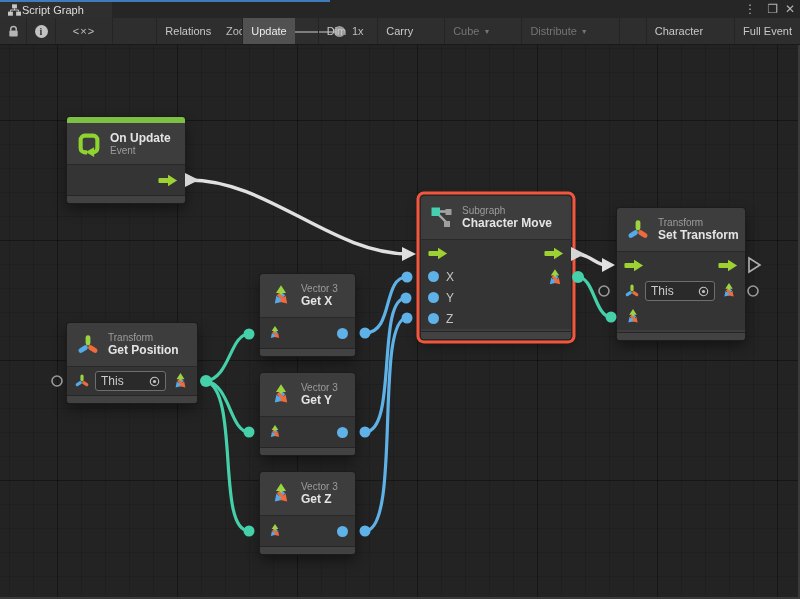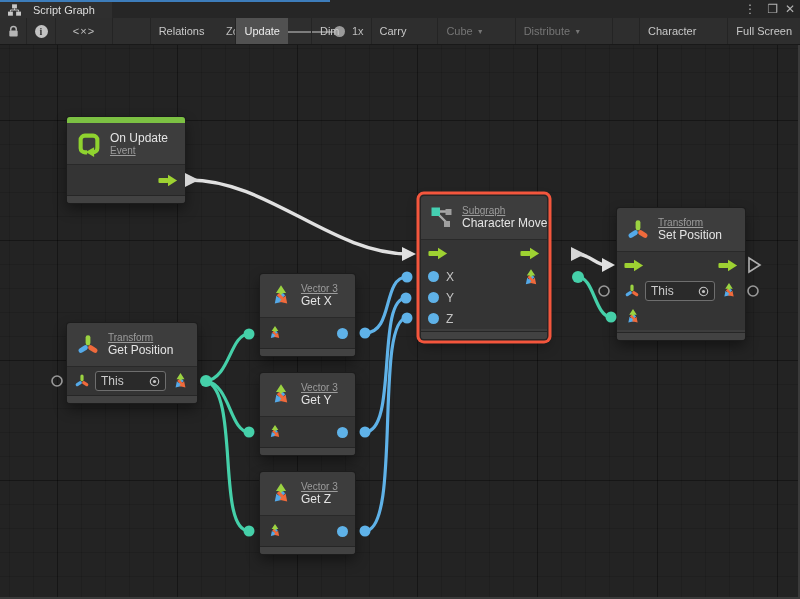--- a/index.html
+++ b/index.html
@@ -4,21 +4,21 @@
 <style>
   * { margin:0; padding:0; box-sizing:border-box; }
   html,body { width:800px; height:599px; overflow:hidden; background:#232323;
               font-family:"Liberation Sans", sans-serif; -webkit-font-smoothing:antialiased; }
   .abs { position:absolute; }
 
   
   .tabbar { position:absolute; left:0; top:0; width:800px; height:18px; background:#262626; }
   .tab-accent { position:absolute; left:0; top:0; width:330px; height:2px; background:#3d7dbb; }
   .tab { position:absolute; left:0; top:2px; height:16px; width:112px; background:#2f2f2f;
-         display:flex; align-items:center; gap:12px; padding:0 8px; }
+         display:flex; align-items:center; gap:1px; padding:0 8px; }
   .tab-title { font-size:11px; color:#dedede; white-space:nowrap; }
   .winctl { position:absolute; top:0; height:18px; display:flex; align-items:center; color:#b4b4b4; }
   .winctl span { font-size:12px; line-height:18px; }
 
   
   .toolbar { position:absolute; left:0; top:18px; width:800px; height:27px; background:#2e2e2e;
              border-bottom:1px solid #191919; color:#c8c8c8; font-size:11px; }
   .tbtn { position:absolute; top:0; height:26px; display:flex; align-items:center; justify-content:center;
           border-right:1px solid #242424; color:#c8c8c8; }
   .right-group { position:absolute; right:0; top:18px; height:26px; display:flex; align-items:stretch;gap:23px; }
@@ -45,22 +45,22 @@
     background-size:120px 120px,120px 120px,24px 24px,24px 24px;
     background-position:57px 75px,57px 75px,9px 3px,9px 3px; }
   .edge-r { position:absolute; right:0; top:45px; width:2px; height:554px; background:#3a3a3a; }
   .edge-b { position:absolute; left:0; bottom:0; width:800px; height:2px; background:#3a3a3a; }
 
   
   .node { position:absolute; background:#3d3d3d; border-radius:3px; z-index:2;
           box-shadow:0 0 0 1px #1c1c1c, 0 6px 14px rgba(0,0,0,.45); }
   .node.selected { box-shadow:0 0 0 1.5px #262626, 0 0 0 4.5px #f4563d, 0 6px 14px rgba(0,0,0,.45); }
   .n-head { display:flex; align-items:center; gap:8px; padding:0 9px; border-bottom:1px solid #292929; }
-  .n-title { font-size:12px; color:#e4e4e4; white-space:nowrap; }
-  .n-type { font-size:10px; color:#9c9c9c; white-space:nowrap;text-decoration:underline; }
+  .n-title { font-size:12px; color:#e4e4e4; white-space:nowrap;font-weight:bold; }
+  .n-type { font-size:10px; color:#9c9c9c; white-space:nowrap; }
   .n-rows { background:#343434; }
   .n-row { display:flex; align-items:center; padding:0 7px; gap:7px; }
   .n-foot { height:8px; background:#424242; border-top:1px solid #262626; border-radius:0 0 3px 3px; }
   .strip { height:6px; background:#7cc143; border-radius:3px 3px 0 0; }
   .dot-blue { width:11px; height:11px; border-radius:50%; background:#5fb2e8; flex:0 0 auto; }
   .plabel { font-size:12px; color:#c4c4c4; }
   .mla { margin-left:auto; }
   .this-field { height:20px; background:#2a2a2a; border:1px solid #6e6e6e; border-radius:3px;
                 display:flex; align-items:center; justify-content:space-between; padding:0 5px;
                 font-size:12px; color:#cccccc; }
@@ -153,21 +153,21 @@
     </div>
   <div class="rbtn disabled">
       <span>Distribute</span>
       <span class="caret">▼</span>
     </div>
   <div class="gap"></div>
   <div class="rbtn">
       <span>Character</span>
     </div>
   <div class="rbtn">
-      <span>Full Screen</span>
+      <span>Full Event</span>
     </div>
 </div>
 
 <div class="canvas"></div>
 <div class="edge-r"></div>
 <div class="edge-b"></div>
 
 <div class="node" style="left:67px;top:117px;width:118px">
   <div class="strip"></div>
   <div class="n-head" style="height:42px">
@@ -276,21 +276,21 @@
     <div class="n-row" style="height:30px">
       <svg class="icon" viewBox="0 0 24 24" width="16" height="16">
           <use href="#v3icon"></use>
         </svg>
       <span class="dot-blue mla"></span>
     </div>
   </div>
   <div class="n-foot"></div>
 </div>
 
-<div class="node selected" style="left:421px;top:196px;width:126px">
+<div class="node selected" style="left:421px;top:196px;width:150px">
   <div class="n-head" style="height:44px">
     <svg class="icon" viewBox="0 0 24 24" width="24" height="24">
       <path d="M6,5.5 H17 M7,7 L16.5,16.5" stroke="#aaaaaa" stroke-width="2.4" fill="none"></path>
       <rect x="1.5" y="1.5" width="8.5" height="8.5" fill="#45d0b2"></rect>
       <rect x="15.5" y="3" width="6" height="6" fill="#9f9f9f"></rect>
       <rect x="14" y="15" width="6" height="6" fill="#9f9f9f"></rect>
     </svg>
     <div>
       <div class="n-type">Subgraph</div>
       <div class="n-title">Character Move</div>
@@ -324,21 +324,21 @@
   <div class="n-foot"></div>
 </div>
 
 <div class="node" style="left:617px;top:208px;width:128px">
   <div class="n-head" style="height:44px">
     <svg class="icon" viewBox="0 0 24 24" width="24" height="24">
         <use href="#tficon"></use>
       </svg>
     <div>
       <div class="n-type">Transform</div>
-      <div class="n-title">Set Position</div>
+      <div class="n-title">Set Transform</div>
     </div>
   </div>
   <div class="n-rows">
     <div class="n-row" style="height:26px">
       <svg class="icon" viewBox="0 0 22 14" width="20" height="13">
           <use href="#flowarr"></use>
         </svg>
       <svg class="icon mla" viewBox="0 0 22 14" width="20" height="13">
           <use href="#flowarr"></use>
         </svg>

